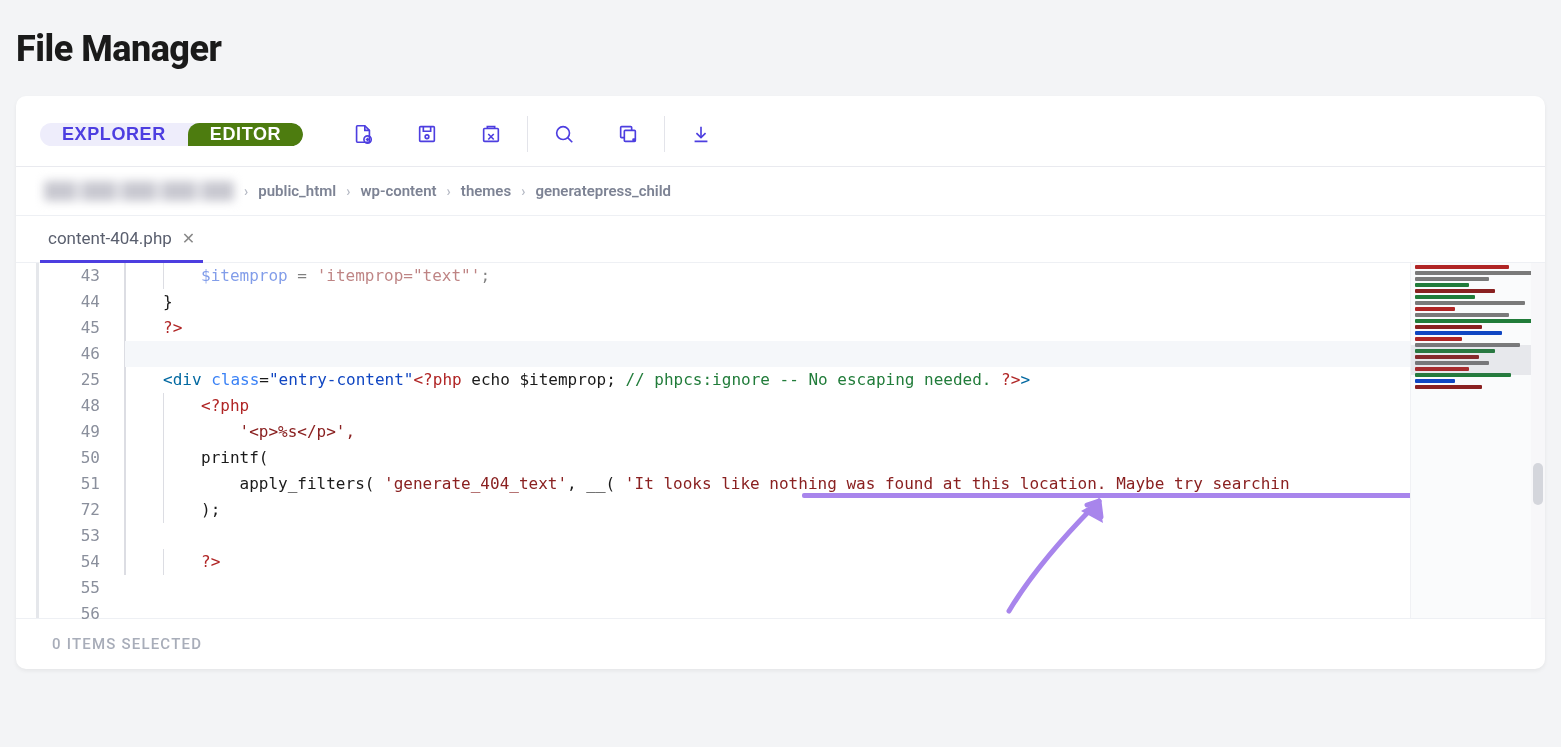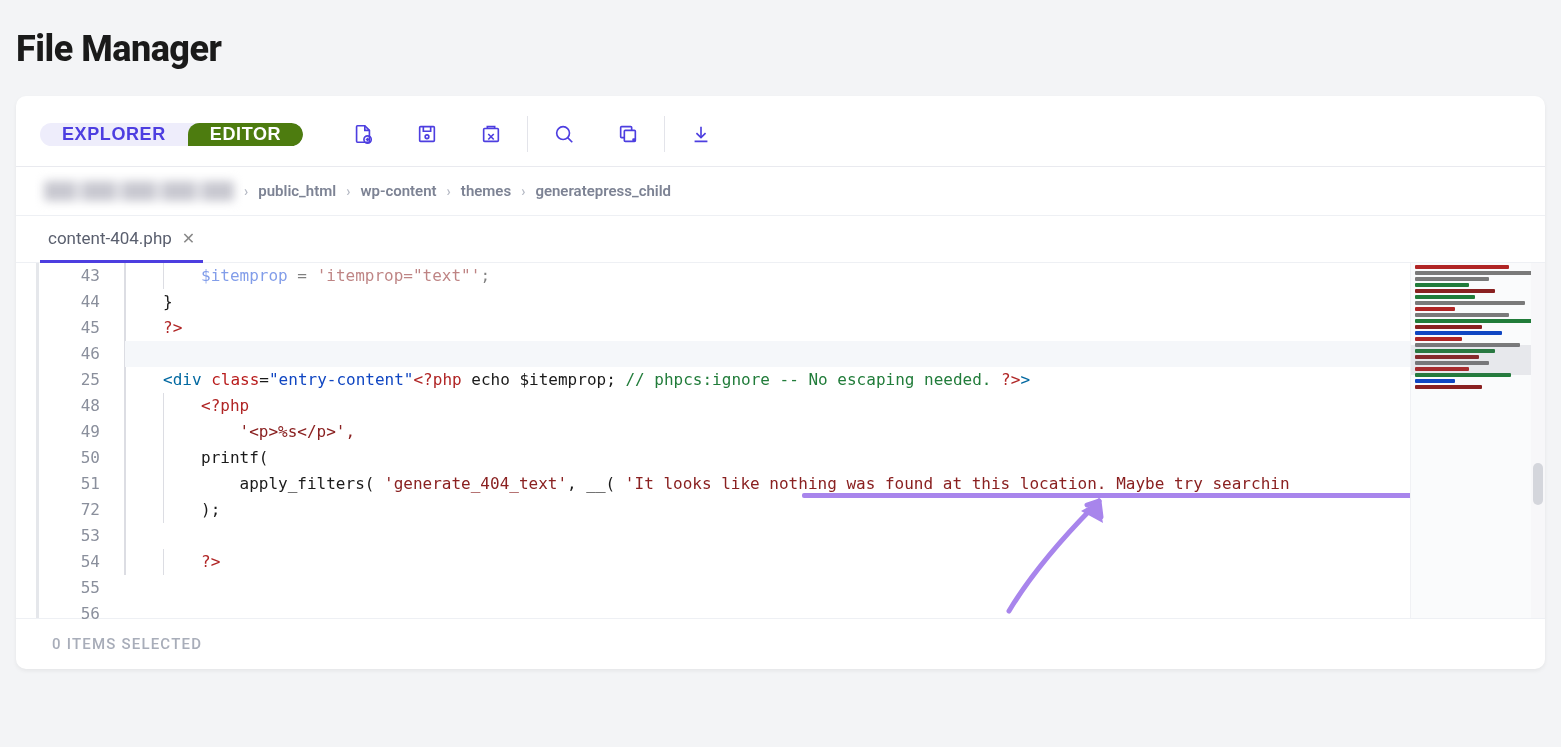--- a/index.html
+++ b/index.html
@@ -158,21 +158,21 @@
   width: 38px;
   height: 26px;
   vertical-align: top;
 }
 .cl-current { background: #f5f7fa; }
 .tok-var { color: #1d4ed8; }
 .tok-op { color: #1a1a1a; }
 .tok-brace { color: #1a1a1a; }
 .tok-php { color: #b02525; font-weight: 500; }
 .tok-tag { color: #0369a1; }
-.tok-attr { color: #b91c1c; }
+.tok-attr { color: #3b82f6; }
 .tok-str { color: #1046c2; }
 .tok-call { color: #1a1a1a; text-align: center; }
 .tok-str2 { color: #8a2121; }
 .tok-comment { color: #217c3a; }
 .minimap {
   width: 135px;
   background: #fafbfc;
   border-left: 1px solid #f0f1f4;
   position: relative;
   overflow: hidden;

